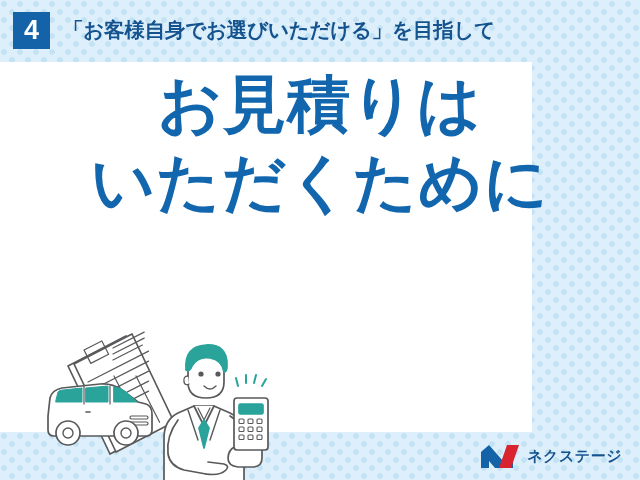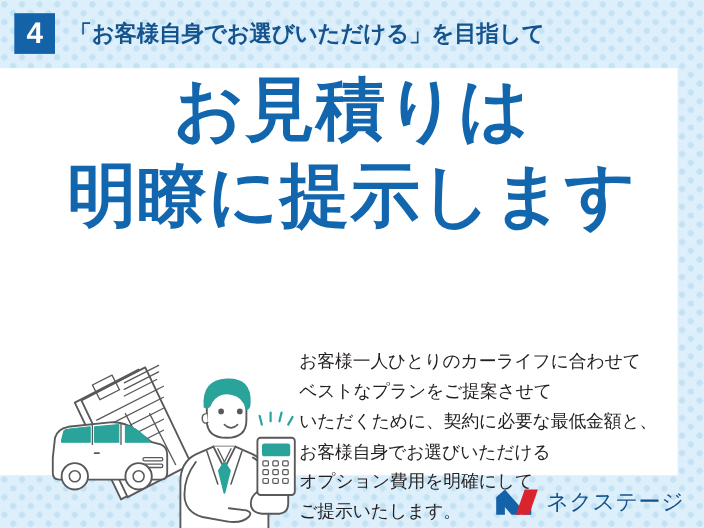--- a/index.html
+++ b/index.html
@@ -60,24 +60,23 @@
     color: #15538f;
     white-space: nowrap;
     letter-spacing: -0.2px;
   }
 
   
   #card {
     position: absolute;
     left: 0;
     top: 62px;
-    width: 616px;
+    width: 532px;
     height: 370px;
     background: #ffffff;
-    font-family: Liberation Mono, monospace;
   }
 
   #headline {
     position: absolute;
     left: 0;
     top: 10px;
     width: 640px;
     text-align: center;
     color: #1166ae;
     font-weight: bold;
@@ -122,52 +121,44 @@
     align-items: center;
     height: 32px;
   }
   #logo-mark {
     width: 42px;
     height: 27px;
     flex: 0 0 auto;
   }
   #logo-text {
     margin-left: 4px;
-    font-size: 20px;
-    font-weight: normal;
+    font-size: 15px;
+    font-weight: bold;
     color: #15538f;
     letter-spacing: 0.5px;
     white-space: nowrap;
   }
 </style>
 </head>
 <body>
 
 <div id="slide">
 
   <div id="header">
     <div id="badge-4">4</div>
     <div id="header-title">「お客様自身でお選びいただける」を目指して</div>
   </div>
 
   <div id="card">
 
     <div id="headline">
       <span class="headline-line l1">お見積りは</span>
-      <span class="headline-line l2">明瞭に提示します</span>
+      <span class="headline-line l2">いただくために</span>
     </div>
 
-    <div id="body-copy">
-      <span class="ln">お客様一人ひとりのカーライフに合わせて</span>
-      <span class="ln">ベストなプランをご提案させて</span>
-      <span class="ln">いただくために、契約に必要な最低金額と、</span>
-      <span class="ln">お客様自身でお選びいただける</span>
-      <span class="ln">オプション費用を明確にして</span>
-      <span class="ln">ご提示いたします。</span>
-    </div>
 
     <svg id="illustration" viewBox="0 0 235 170">
       <g fill="none" stroke="#58595b" stroke-width="1.7" stroke-linecap="round" stroke-linejoin="round">
 
         <g>
           <polygon points="30,46 88,16 130,104 72,134" fill="#ffffff" stroke="#58595b"></polygon>
           <polygon points="36,44 94,14 136,102 78,132" fill="#ffffff" stroke="#58595b"></polygon>
 
           <rect x="46" y="30" width="20" height="15" transform="rotate(-27 46 30)" fill="none" stroke="#58595b" stroke-width="1.2"></rect>
 

